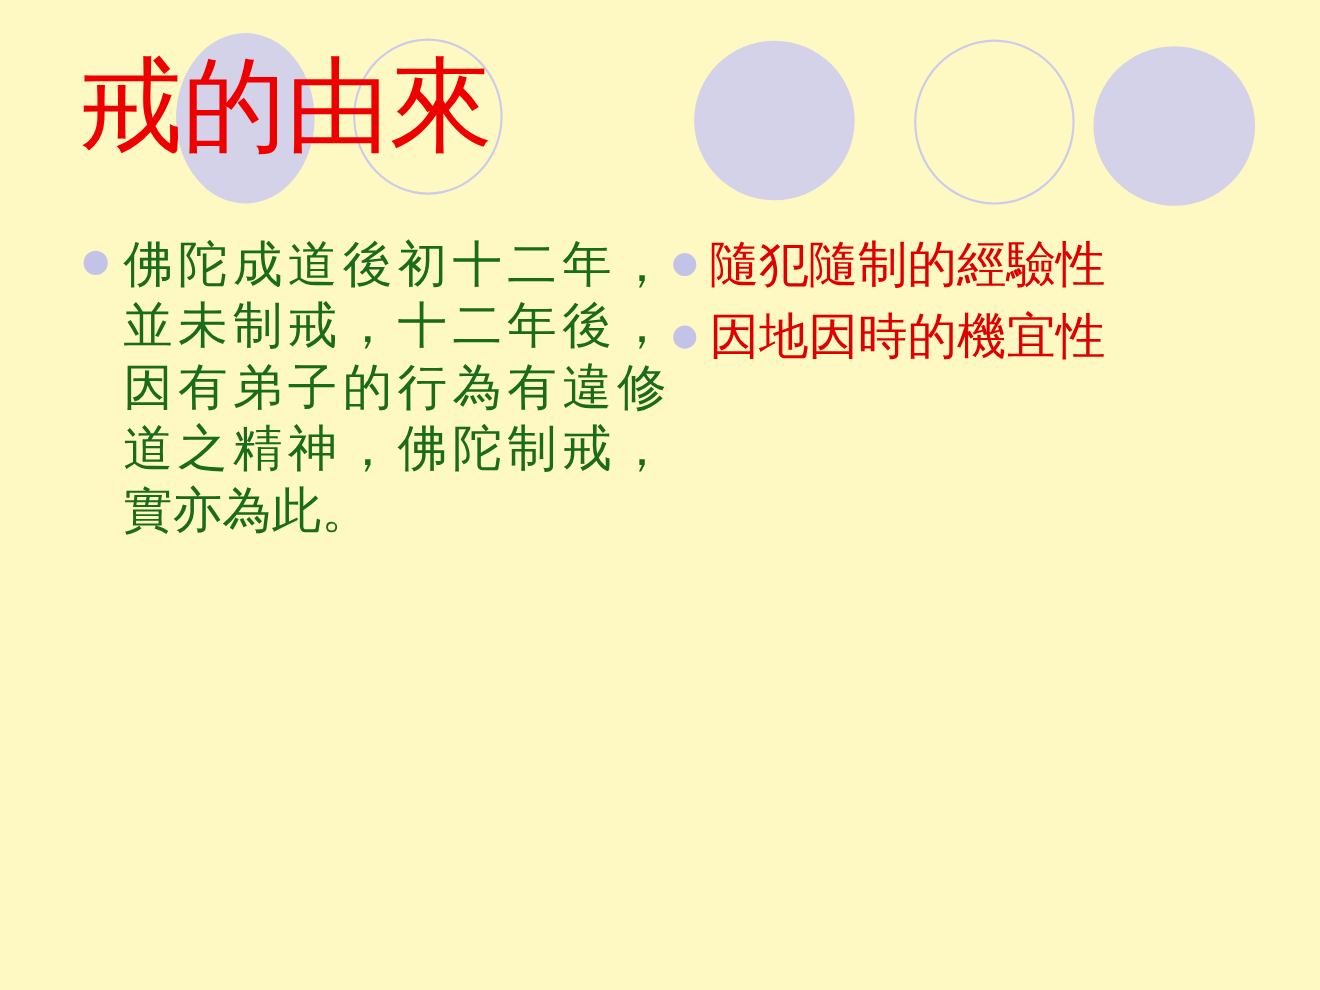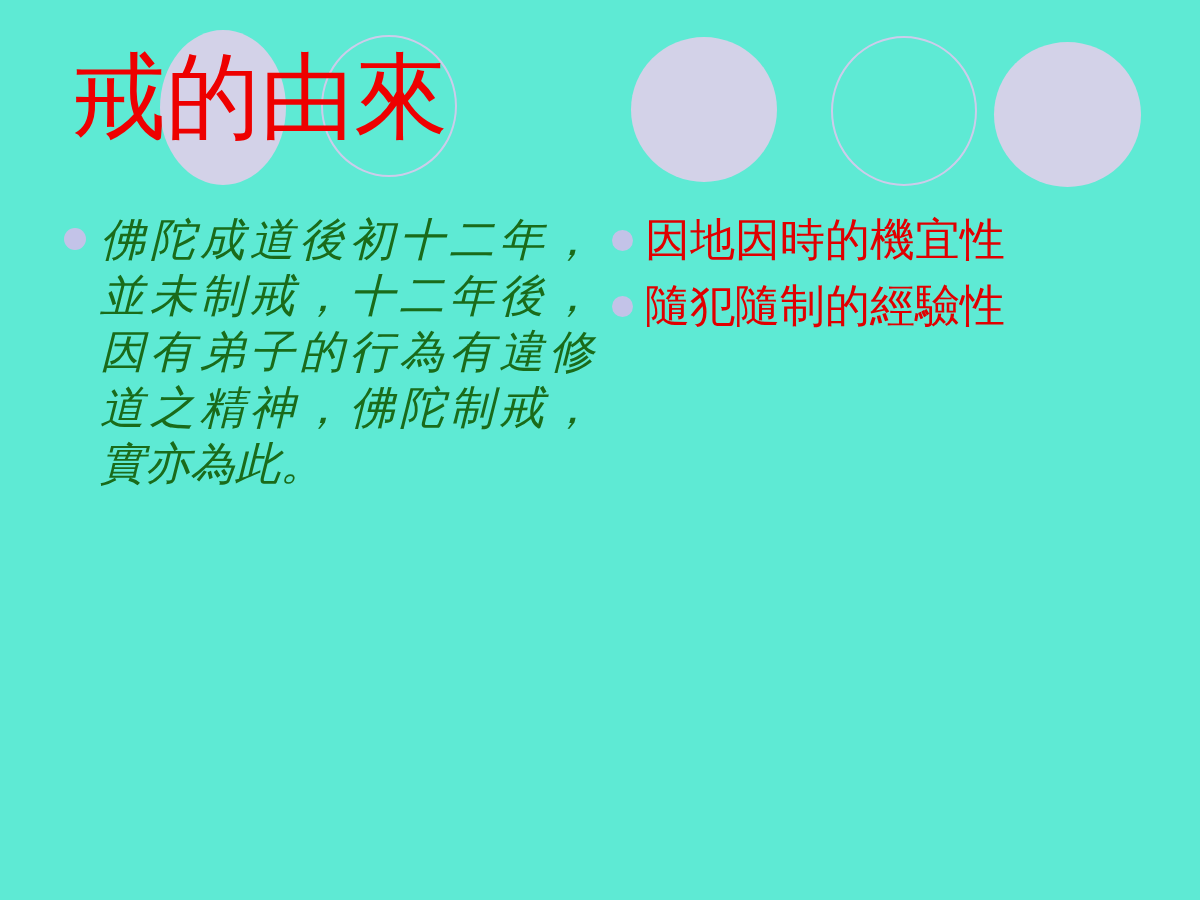--- a/index.html
+++ b/index.html
@@ -12,21 +12,21 @@
     height: 900px;
     background: #ffffff;
     font-family: "DejaVu Serif", "Liberation Serif", serif;
     overflow: hidden;
   }
 
   #slide {
     position: relative;
     width: 1200px;
     height: 900px;
-    background: #5eead4;
+    background: #fef9c3;
     overflow: hidden;
   }
 
   
   .deco-layer {
     position: absolute;
     left: 0;
     top: 0;
     width: 1200px;
     height: 220px;
@@ -78,21 +78,21 @@
     top: 212px;
     width: 1200px;
     height: 560px;
     z-index: 4;
   }
 
   .column {
     position: absolute;
     top: 0;
   }
-  #col-left  { left: 64px;  width: 530px; font-style: italic; }
+  #col-left  { left: 76px;  width: 530px; }
   #col-right { left: 612px; width: 470px; }
 
   .bullet-row {
     display: flex;
     align-items: flex-start;
   }
 
   .bullet-marker {
     flex: 0 0 auto;
     width: 22px;
@@ -154,22 +154,22 @@
     <div id="col-left" class="column">
       <div class="bullet-row">
         <span class="bullet-marker"></span>
         <span class="bullet-text">佛陀成道後初十二年，並未制戒，十二年後，因有弟子的行為有違修道之精神，佛陀制戒，實亦為此。</span>
       </div>
     </div>
 
     <div id="col-right" class="column">
       <div class="bullet-row">
         <span class="bullet-marker"></span>
-        <span class="bullet-text">因地因時的機宜性</span>
+        <span class="bullet-text">隨犯隨制的經驗性</span>
       </div>
       <div class="bullet-row">
         <span class="bullet-marker"></span>
-        <span class="bullet-text">隨犯隨制的經驗性</span>
+        <span class="bullet-text">因地因時的機宜性</span>
       </div>
     </div>
 
   </div>
 </div>
 
 </body></html>

